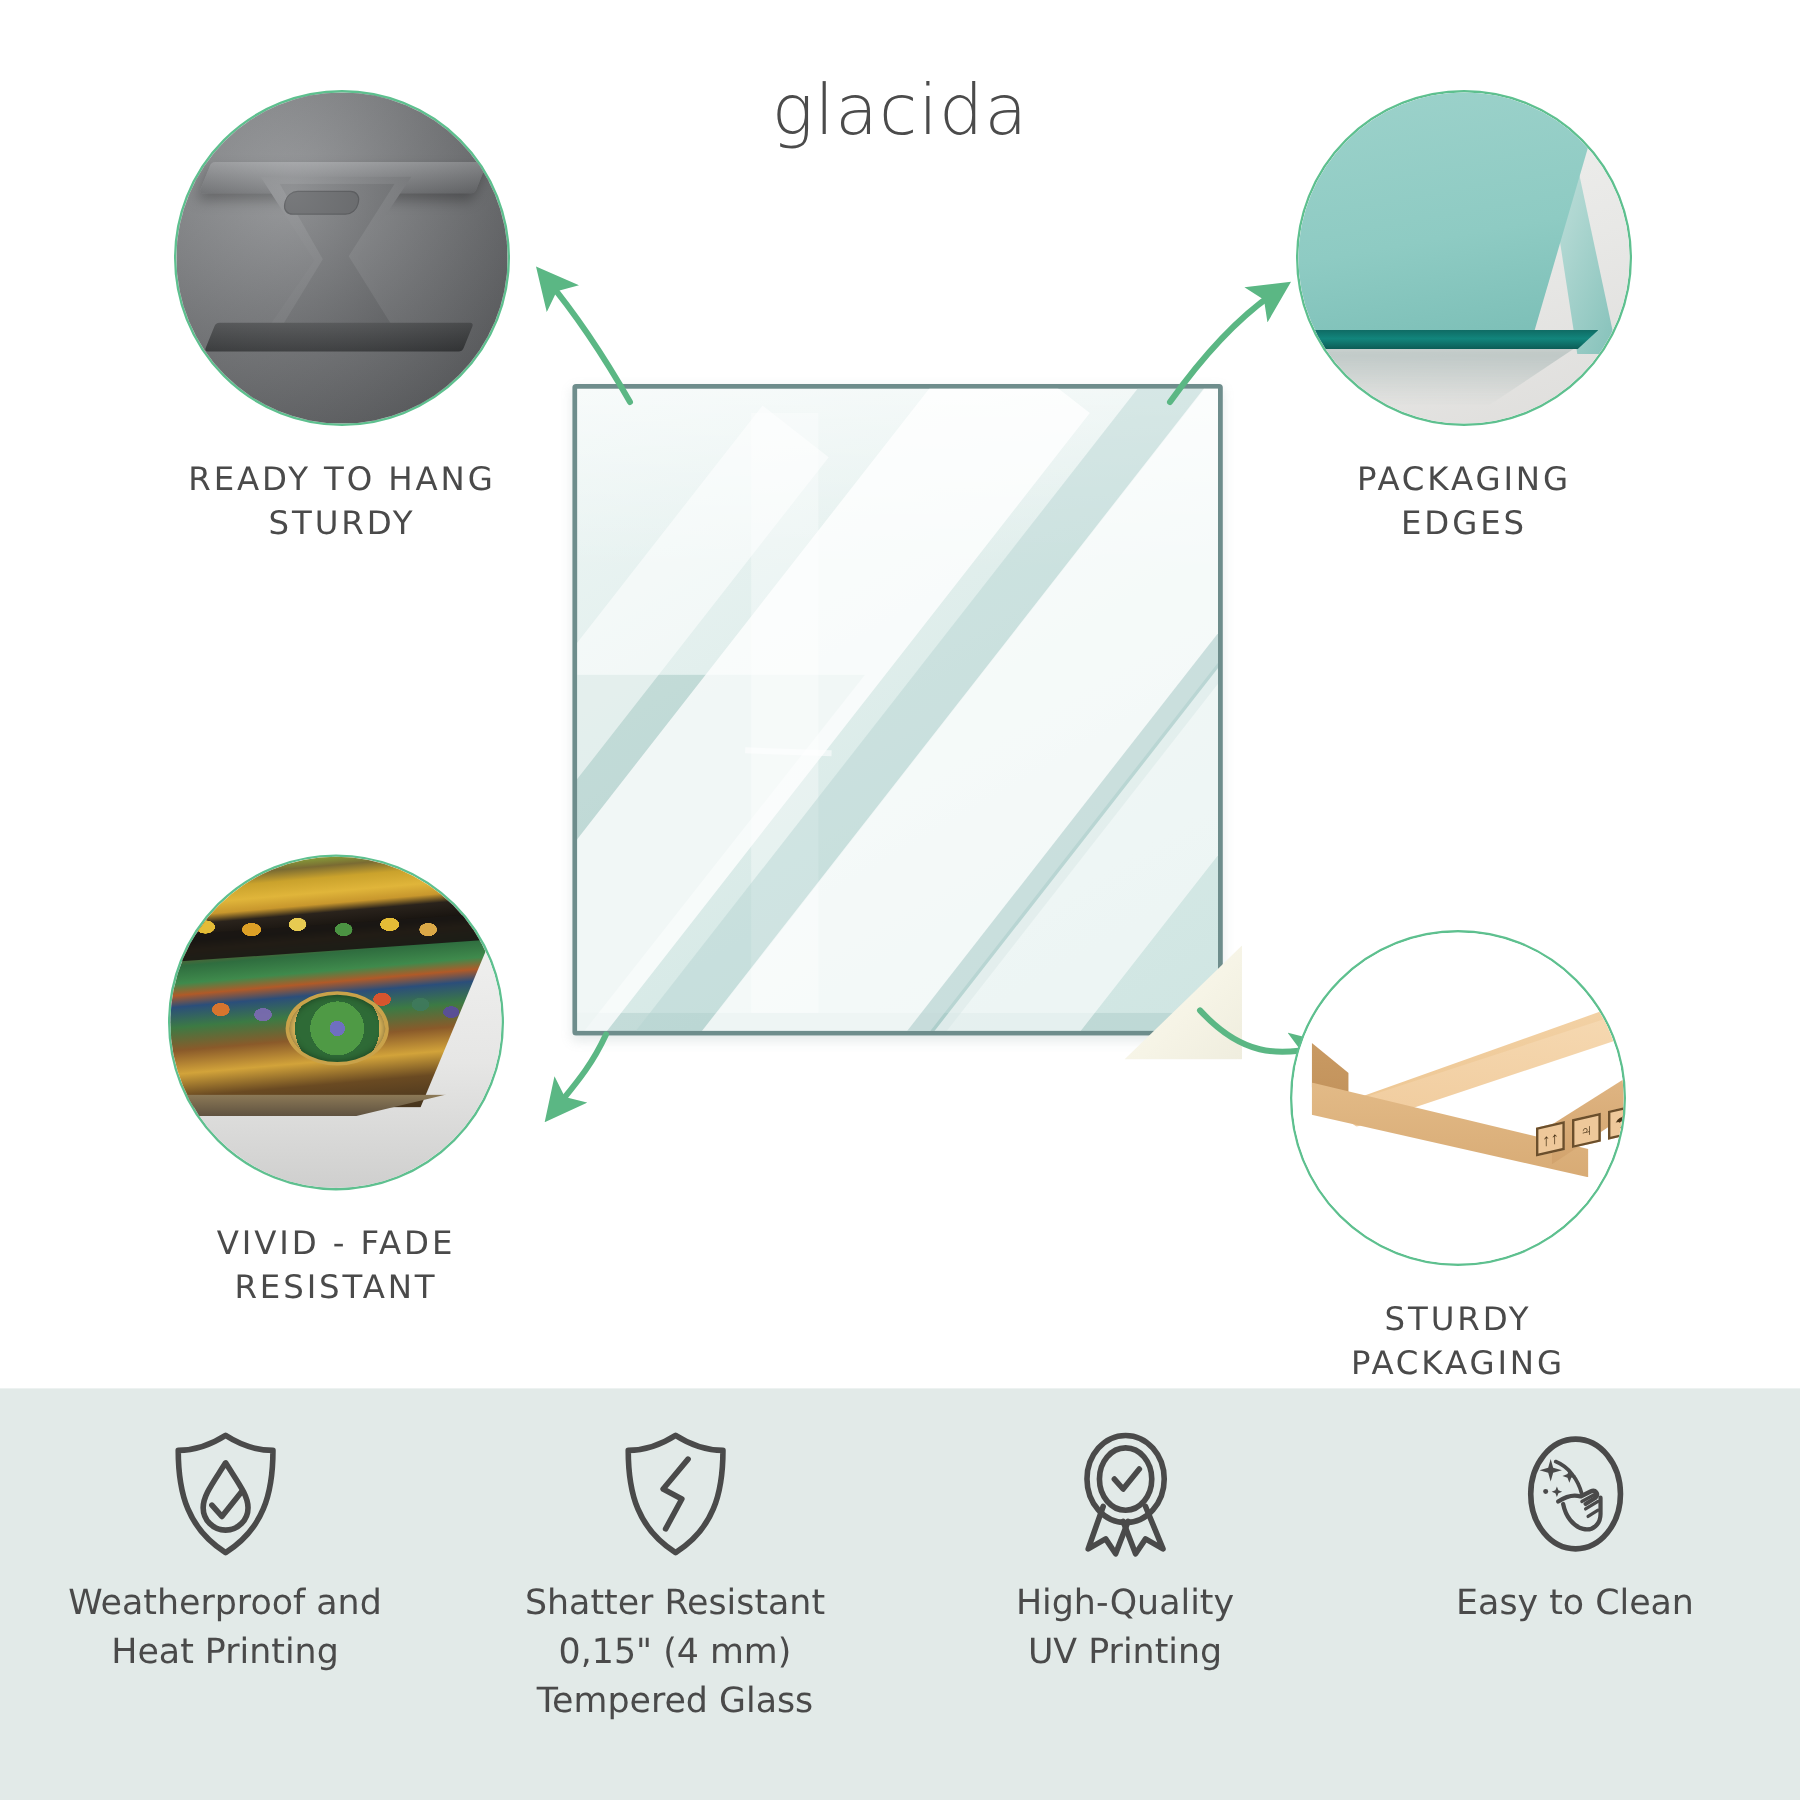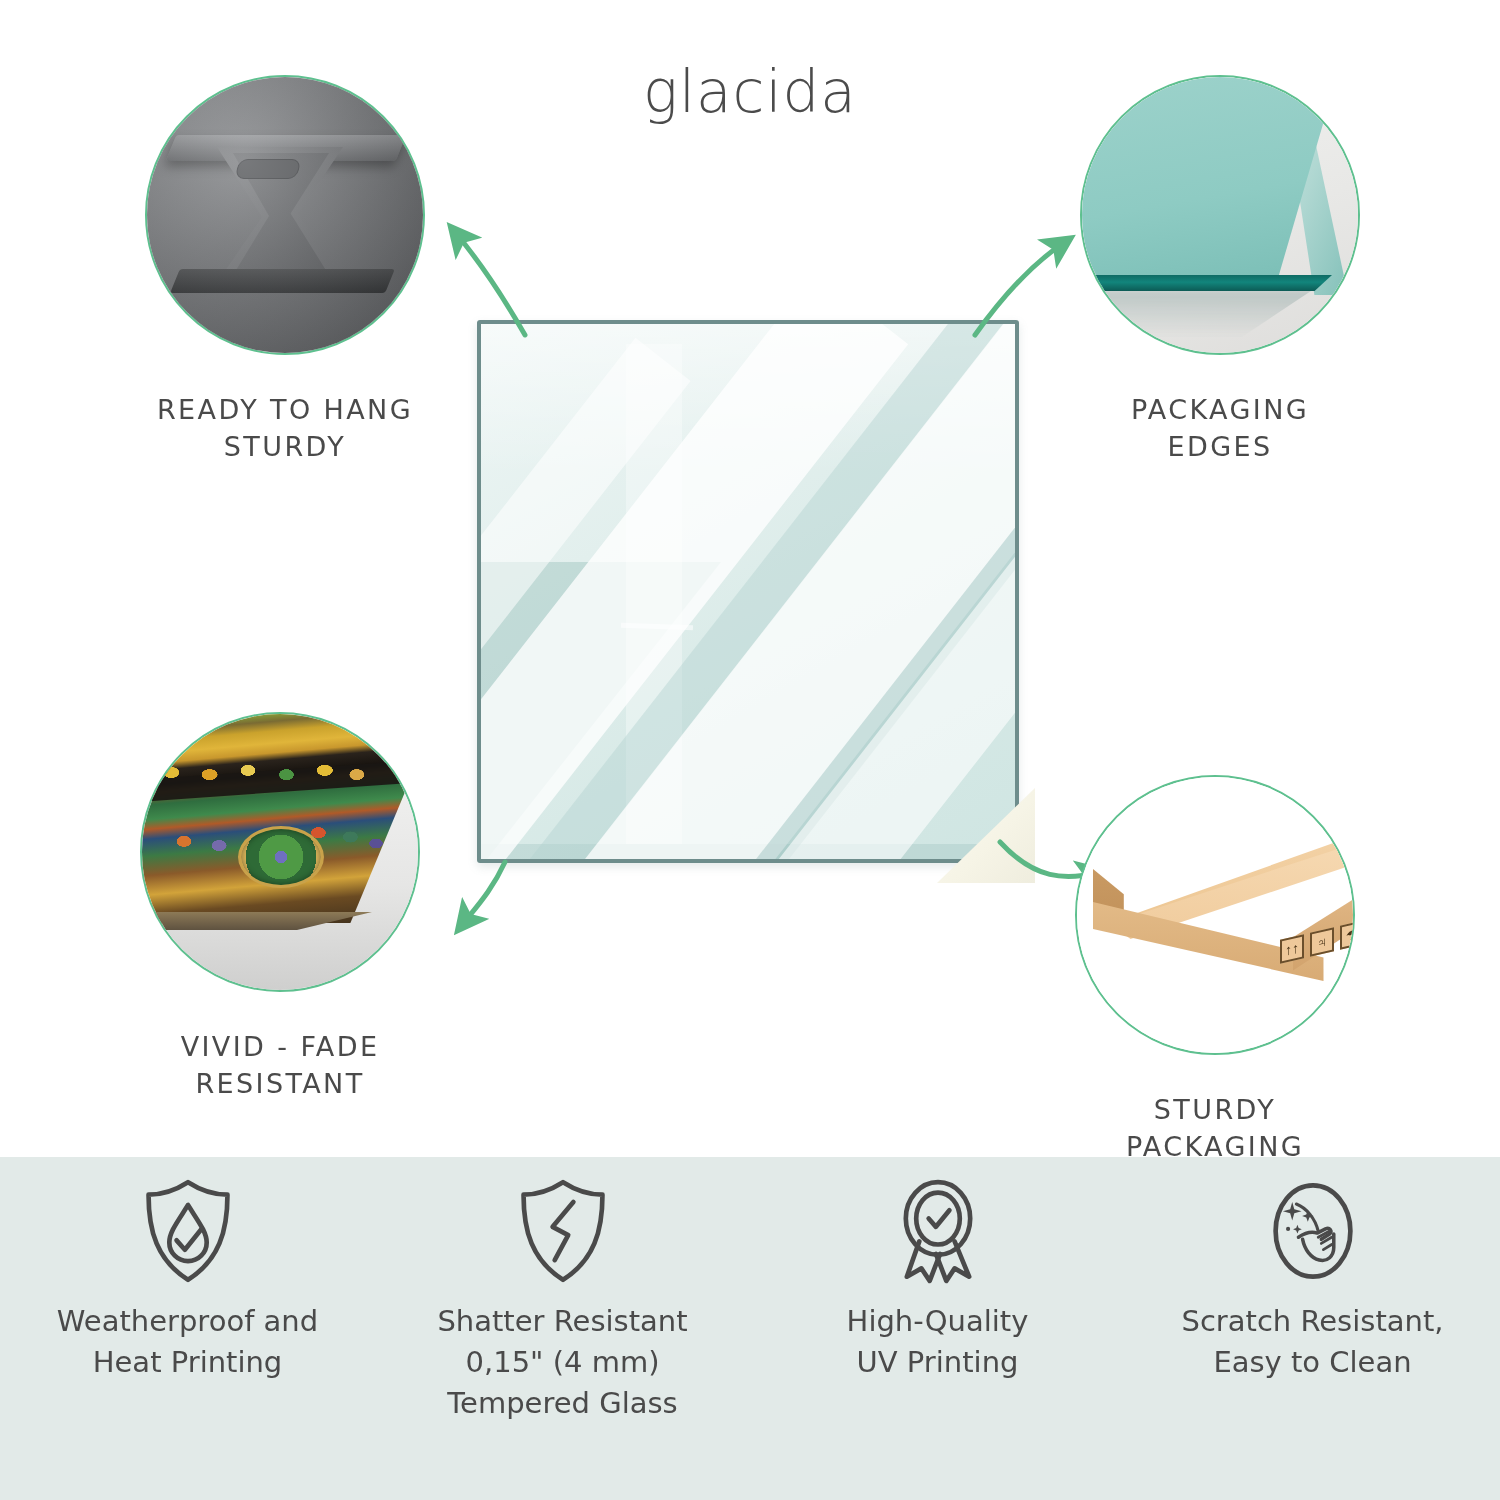--- a/index.html
+++ b/index.html
@@ -26,21 +26,21 @@
   .feature{ position:absolute; width:340px; text-align:center; }
   .circle{
     width:280px; height:280px; border-radius:50%;
     margin:0 auto;
     border:2px solid #5ec08f;
     overflow:hidden;
     position:relative;
     background:#ffffff;
   }
   .feature .label{
-    margin-top:36px;
+    margin-top:26px;
     font-size:27px;
     letter-spacing:2.4px;
     line-height:1.38;
     color:#4a4a4a;
     font-family:"DejaVu Sans", sans-serif;
     font-weight:400;
   }
 
   #f-hang   { left:115px;  top:75px;  }
   #f-edges  { left:1050px; top:75px;  }
@@ -278,21 +278,21 @@
 
   
   .band{
     position:absolute; left:0; top:1157px; width:1500px; height:343px;
     background:#e2eae8;
     display:flex;
   }
   .benefit{
     flex:1 1 0;
     display:flex; flex-direction:column; align-items:center;
-    padding-top:20px;
+    padding-top:34px;
   }
   .benefit .bicon{ width:104px; height:108px; }
   .benefit .btext{
     margin-top:16px;
     font-size:29px;
     line-height:1.42;
     text-align:center;
     color:#4a4a4a;
     font-family:"DejaVu Sans", sans-serif;
     font-weight:400;
@@ -443,18 +443,17 @@
       <path d="M34 26 C44 30 52 40 55 52" fill="none" stroke="#4a4a4a" stroke-width="3" stroke-linecap="round"></path>
       <path d="M30 24 L32 31 L39 33 L32 35 L30 42 L28 35 L21 33 L28 31 Z" fill="#4a4a4a"></path>
       <path d="M45 32 L46.5 36 L50.5 37.5 L46.5 39 L45 43 L43.5 39 L39.5 37.5 L43.5 36 Z" fill="#4a4a4a"></path>
       <path d="M35 46 L36.2 49 L39.2 50.2 L36.2 51.4 L35 54.4 L33.8 51.4 L30.8 50.2 L33.8 49 Z" fill="#4a4a4a"></path>
       <circle cx="26" cy="50" r="2" fill="#4a4a4a"></circle>
       <path d="M36 58 C42 54 48 52 54 54 L62 50 C66 48 69 52 66 55 L58 60" fill="none" stroke="#4a4a4a" stroke-width="3.4" stroke-linejoin="round" stroke-linecap="round"></path>
       <path d="M40 60 C42 70 48 78 56 80 C64 82 70 76 70 68 L70 55" fill="none" stroke="#4a4a4a" stroke-width="3.4" stroke-linejoin="round" stroke-linecap="round"></path>
       <path d="M55 58 L66 52 M58 64 L68 58 M60 70 L68 65" fill="none" stroke="#4a4a4a" stroke-width="2.6" stroke-linecap="round"></path>
     </svg>
     <div class="btext">
-      <div>Scratch Resistant,</div>
       <div>Easy to Clean</div>
     </div>
   </div>
 
 </div>
 
 </body></html>

